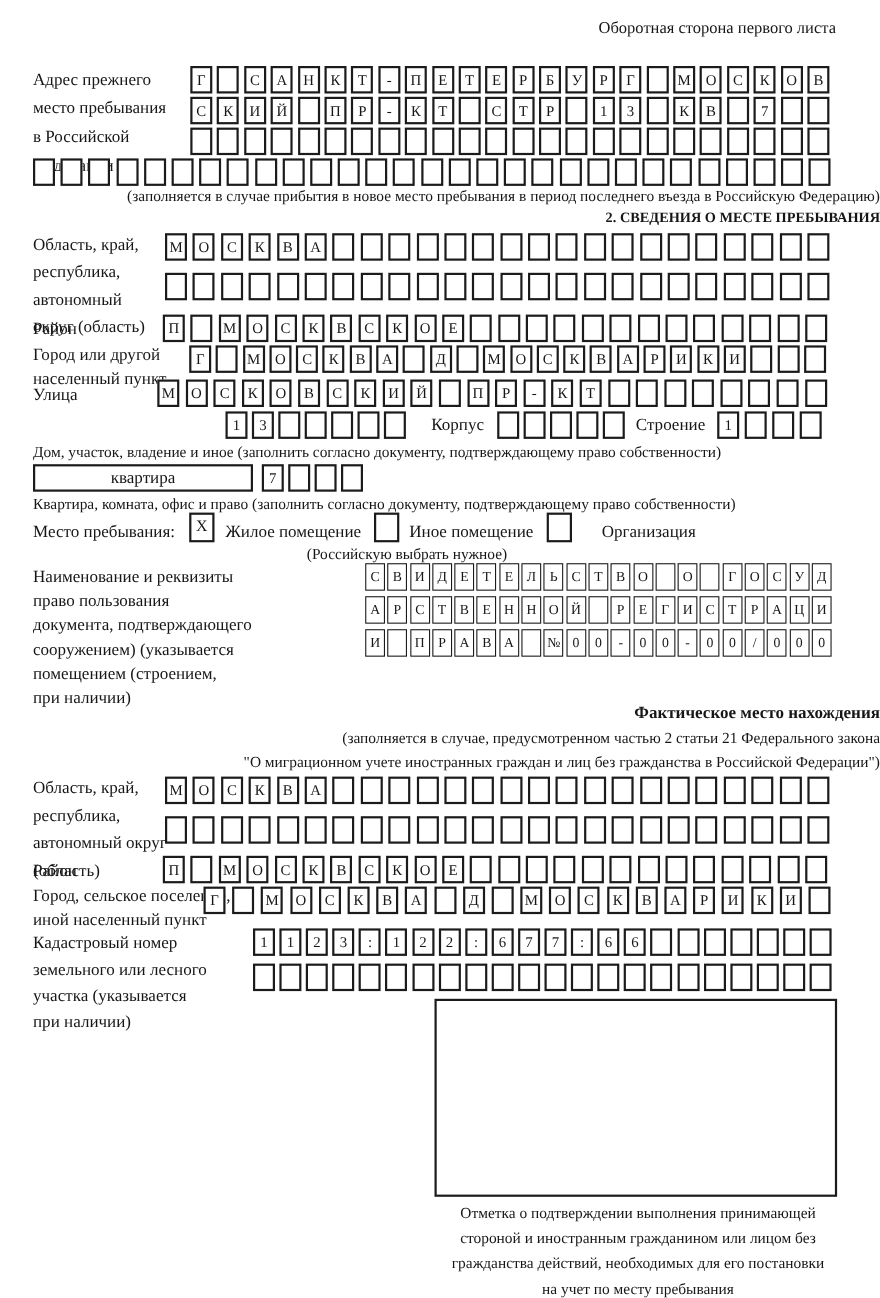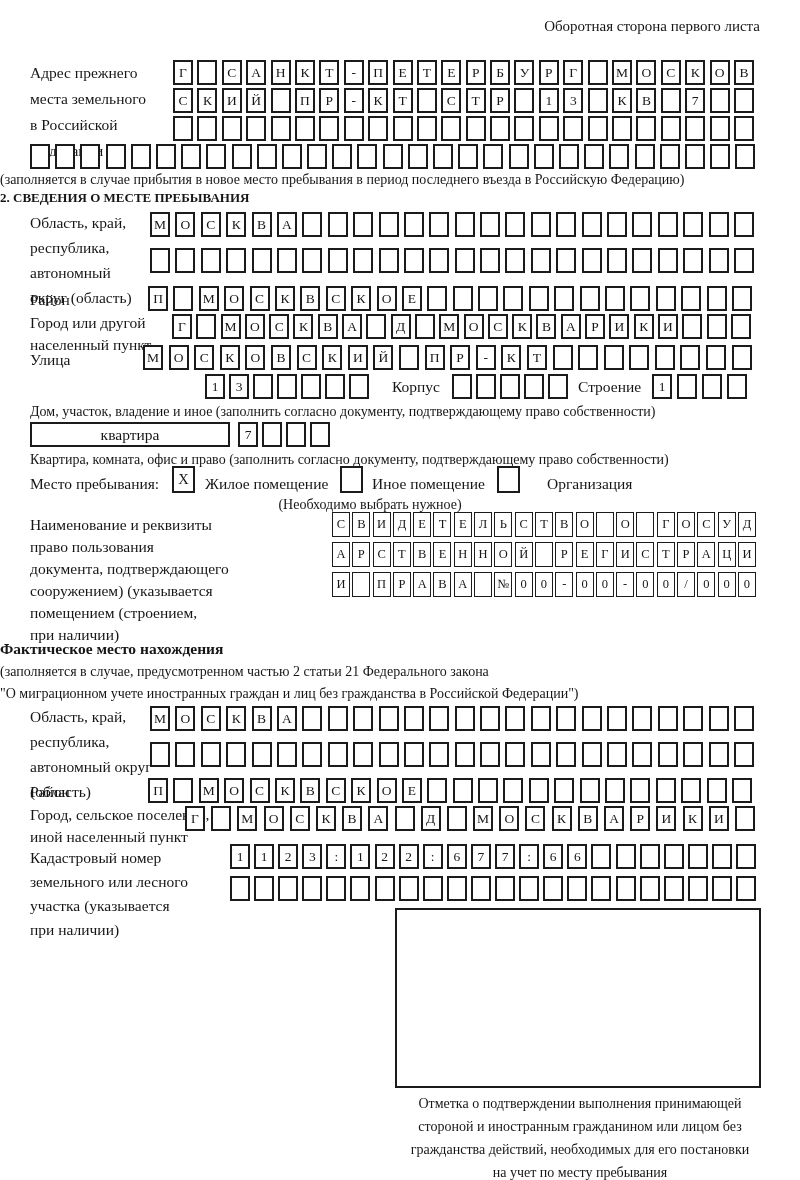--- a/index.html
+++ b/index.html
@@ -2,41 +2,41 @@
 <html><head>
 <meta charset="utf-8">
 <style>
   html,body{margin:0;padding:0;background:#ffffff;}
   .page{position:relative;width:800px;height:1180px;background:#ffffff;
         font-family:"Liberation Serif",serif;color:#161616;overflow:hidden;}
   .abs{position:absolute;}
   .lbl{font-size:15.5px;line-height:24px;}
   .cap{font-size:14px;}
   .bold{font-weight:bold;}
-  .center{left:0;right:0;text-align:left;}
+  .center{left:0;right:0;text-align:right;}
   .cells{display:flex;}
   .cell{flex:none;width:20px;height:25px;border:2px solid #1b1b1b;box-sizing:border-box;
         display:flex;align-items:center;justify-content:center;font-size:13.5px;background:#fff;}
   .sm .cell{width:18px;font-size:12.5px;border-width:1.8px;}
   .wbox{border:2px solid #1b1b1b;box-sizing:border-box;display:flex;align-items:center;
         justify-content:center;height:25px;font-size:15.5px;background:#fff;}
   .chk{width:23px;height:27px;border:2px solid #1b1b1b;box-sizing:border-box;display:flex;
        align-items:center;justify-content:center;font-size:14.5px;background:#fff;}
   .stamp{border:2px solid #1b1b1b;background:#fff;}
 </style>
 </head>
 <body>
 
 <div class="page">
 
   <div class="abs" style="top:18px;left:360px;width:400px;text-align:right;font-size:15px">Оборотная сторона первого листа</div>
 
   <div class="abs lbl" style="left:30px;top:60px;line-height:26px">
     <div>Адрес прежнего</div>
-    <div>места земельного</div>
+    <div>место пребывания</div>
     <div>в Российской</div>
     <div>Федерации</div>
   </div>
   <div class="abs cells" style="left:173px;top:60px;gap:4.4px">
       <span class="cell">Г</span>
       <span class="cell"></span>
       <span class="cell">С</span>
       <span class="cell">А</span>
       <span class="cell">Н</span>
       <span class="cell">К</span>
@@ -327,21 +327,21 @@
     </div>
   <div class="abs cap" style="left:30px;top:452px">Квартира, комната, офис и право (заполнить согласно документу, подтверждающему право собственности)</div>
 
   <div class="abs lbl" style="left:30px;top:472px">Место пребывания:</div>
   <div class="abs chk" style="left:172px;top:466px">X</div>
   <div class="abs lbl" style="left:205px;top:472px">Жилое помещение</div>
   <div class="abs chk" style="left:340px;top:466px"></div>
   <div class="abs lbl" style="left:372px;top:472px">Иное помещение</div>
   <div class="abs chk" style="left:497px;top:466px"></div>
   <div class="abs lbl" style="left:547px;top:472px">Организация</div>
-  <div class="abs cap" style="left:150px;top:497px;width:440px;text-align:center">(Необходимо выбрать нужное)</div>
+  <div class="abs cap" style="left:150px;top:497px;width:440px;text-align:center">(Российскую выбрать нужное)</div>
 
   <div class="abs lbl" style="left:30px;top:514px;line-height:22px">
     <div>Наименование и реквизиты</div>
     <div>право пользования</div>
     <div>документа, подтверждающего</div>
     <div>сооружением) (указывается</div>
     <div>помещением (строением,</div>
     <div>при наличии)</div>
   </div>
   <div class="abs cells sm" style="left:332px;top:512px;gap:2.3px">

